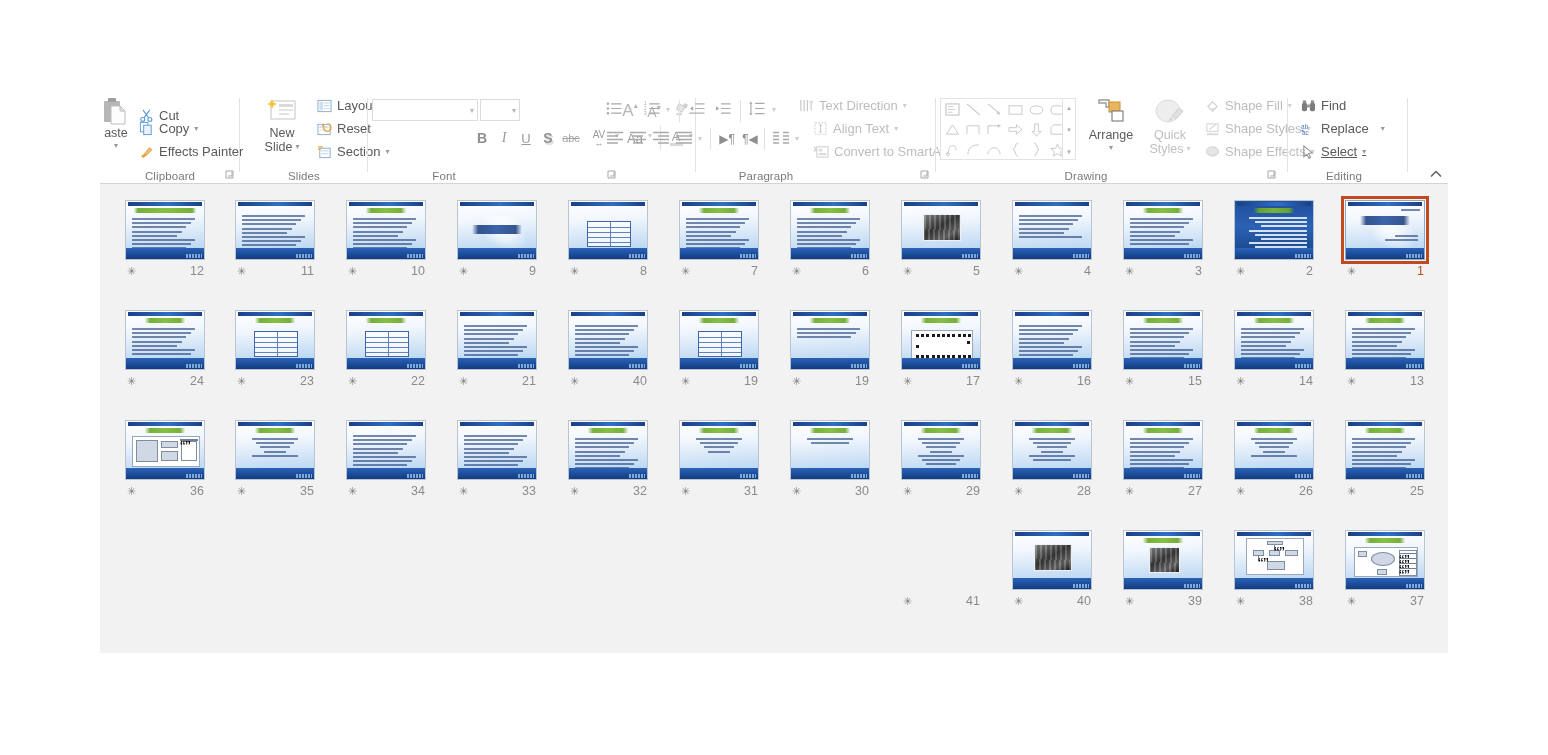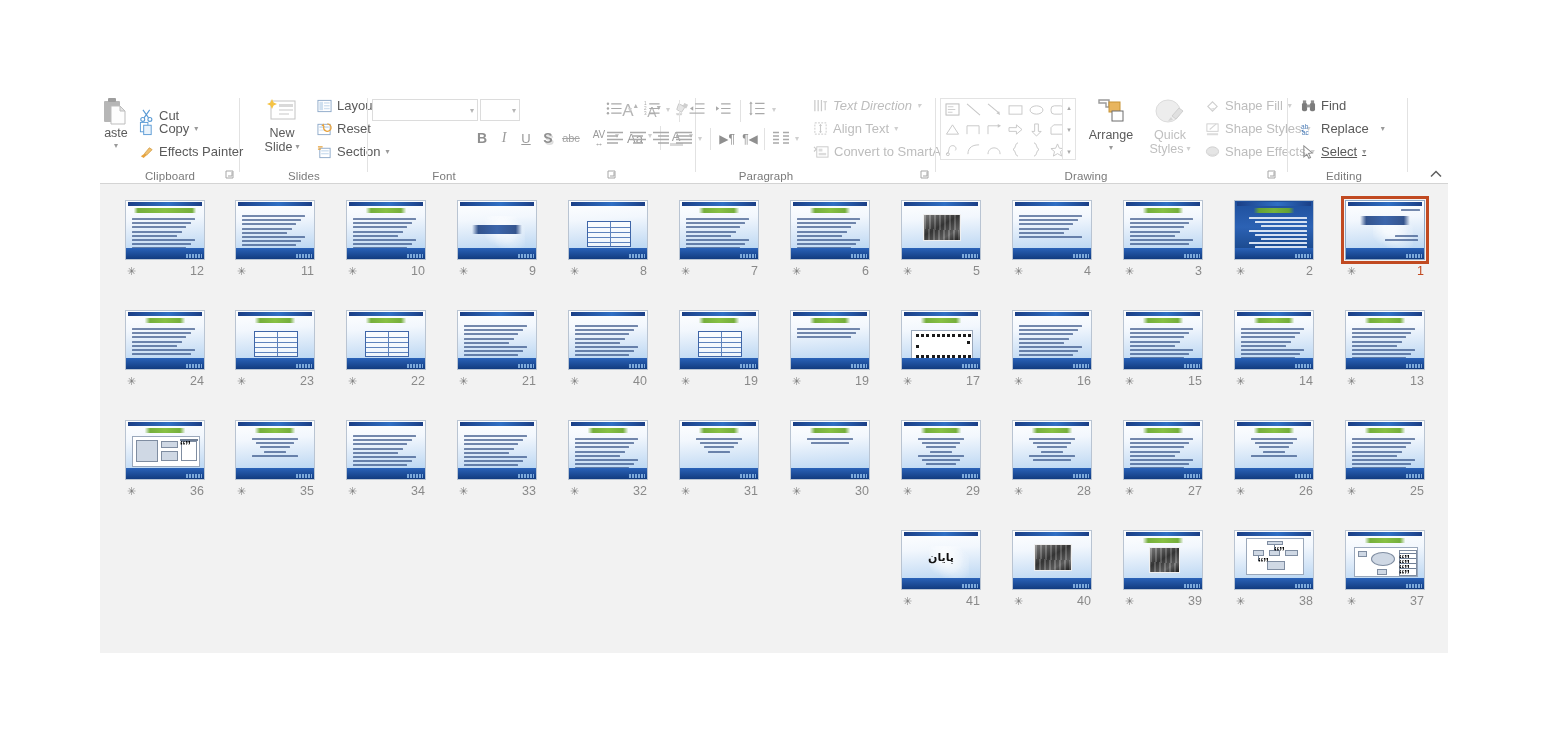--- a/index.html
+++ b/index.html
@@ -529,21 +529,21 @@
               <g stroke="#a9a9a9" stroke-width="1.3" fill="none">
                 <path d="M1 1.5h6M11 1.5h6M1 5h6M11 5h6M1 8.5h6M11 8.5h6M1 12h6M11 12h6"></path>
               </g>
             </svg>
         </span>
       </div>
       <div class="ritem dim" style="left:196px; top:41px;">
         <span class="caret" style="margin-left:0;">▾</span>
       </div>
 
-      <div class="ritem dim" style="left:214px; top:5px;font-style:italic;">
+      <div class="ritem dim" style="left:200px; top:5px;">
         <span class="ico">
           <svg width="15" height="15" viewBox="0 0 16 16">
             <g stroke="#c9c9c9" stroke-width="1.3" fill="none">
                 <path d="M2 2v12M5.5 2v12M9 2v12"></path>
               </g>
             <path d="M11 4h4M13 4v9" stroke="#c9c9c9" stroke-width="1.2" fill="none"></path>
           </svg>
         </span>
         <span class="lbl">Text Direction</span>
         <span class="caret">▾</span>
@@ -1661,30 +1661,20 @@
             <div class="sl-footbar"></div>
             <div class="sl-footmark"></div>
           </div>
         </div>
         <div class="thumb-meta">
           <span class="thumb-star">✳</span>
           <span class="thumb-num">25</span>
         </div>
       </div>
       <div class="thumb-cell" style="left: 801px; top: 346px; width: 80px; height: 82px;">
-        <div class="thumb-frame">
-          <div class="sl">
-            <div class="sl-bg"></div>
-            <div class="sl-topbar"></div>
-            <div class="sl-globe"></div>
-            <div style="position:absolute;left:0;right:0;top:34%;text-align:center;font-size:11px;color:#101010;font-weight:bold;font-family:'DejaVu Sans',sans-serif">پایان</div>
-            <div class="sl-footbar"></div>
-            <div class="sl-footmark"></div>
-          </div>
-        </div>
         <div class="thumb-meta">
           <span class="thumb-star">✳</span>
           <span class="thumb-num">41</span>
         </div>
       </div>
       <div class="thumb-cell" style="left: 912px; top: 346px; width: 80px; height: 82px;">
         <div class="thumb-frame">
           <div class="sl">
             <div class="sl-bg"></div>
             <div class="sl-topbar"></div>

